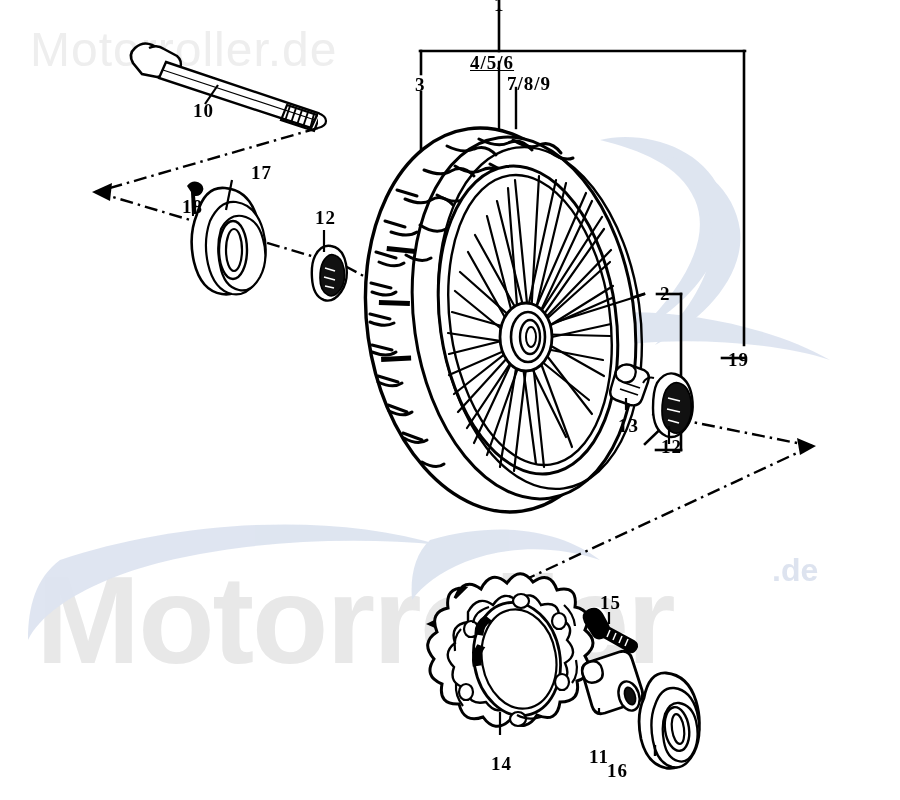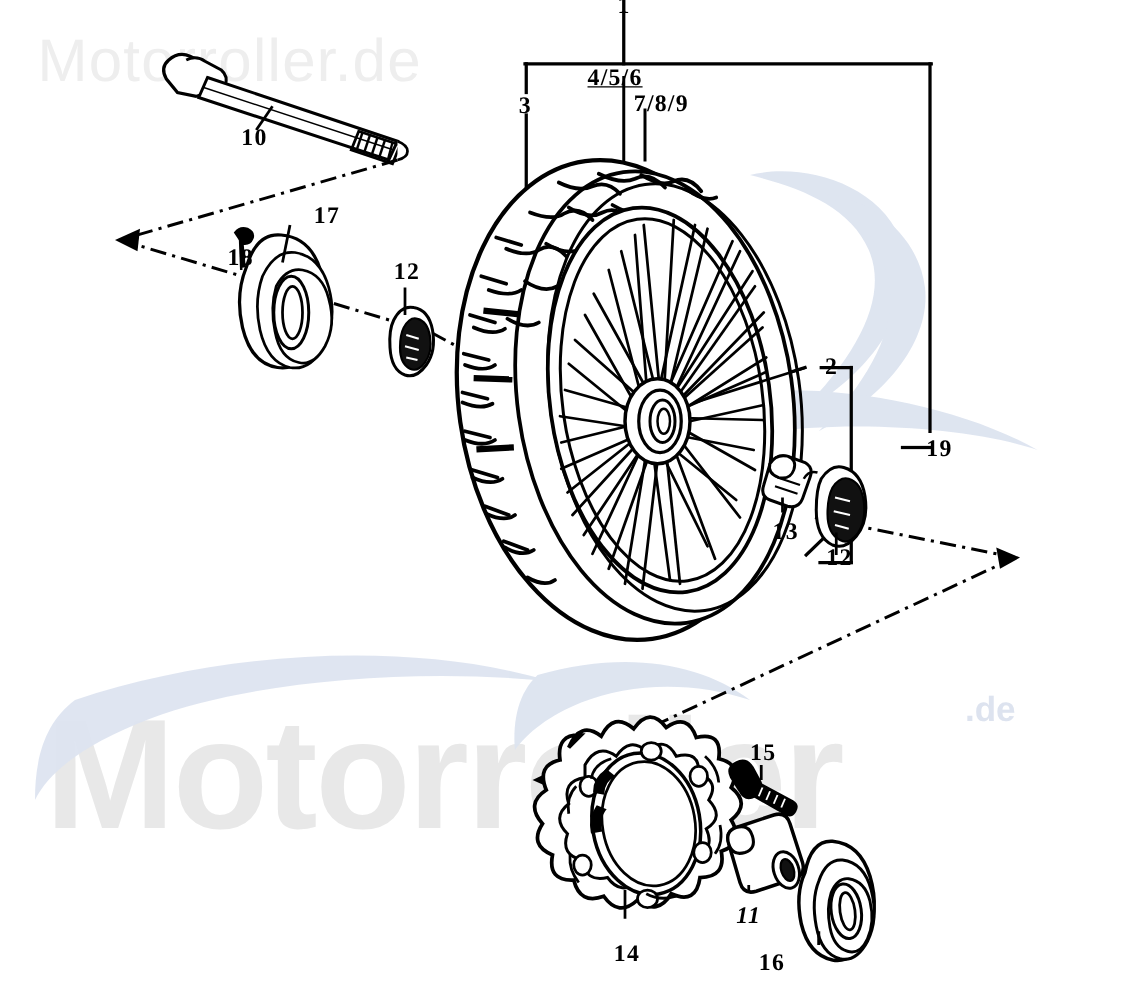--- a/index.html
+++ b/index.html
@@ -17,21 +17,21 @@
   }
   .wm-bot{
     position:absolute;left:36px;top:548px;
     font-family:"Liberation Sans", sans-serif;
     font-weight:bold;font-size:125px;letter-spacing:-2px;
     color:#e8e8e8;white-space:nowrap;user-select:none;
   }
   .wm-de{
     position:absolute;left:772px;top:552px;
     font-family:"Liberation Sans", sans-serif;
-    font-weight:bold;font-size:28px;color:#dde3ef;
+    font-weight:bold;font-size:32px;color:#dde3ef;
     white-space:nowrap;user-select:none;
   }
   .lbl{
     position:absolute;
     font-family:"Liberation Serif", serif;
     font-weight:bold;font-size:19px;color:#000;
     letter-spacing:1px;white-space:nowrap;user-select:none;
   }
 </style>
 </head>
@@ -350,24 +350,24 @@
     </g>
 
   </svg>
 
   <div class="lbl" style="left:494px;top:-6px;">1</div>
   <div class="lbl" style="left:660px;top:283px;">2</div>
   <div class="lbl" style="left:415px;top:74px;">3</div>
   <div class="lbl" style="left:470px;top:52px;text-decoration:underline;">4/5/6</div>
   <div class="lbl" style="left:507px;top:73px;">7/8/9</div>
   <div class="lbl" style="left:193px;top:100px;font-family:Liberation Serif, serif;">10</div>
-  <div class="lbl" style="left:589px;top:722px;font-style:italic;">11</div>
+  <div class="lbl" style="left:589px;top:746px;">11</div>
   <div class="lbl" style="left:315px;top:207px;">12</div>
   <div class="lbl" style="left:661px;top:436px;">12</div>
   <div class="lbl" style="left:618px;top:415px;">13</div>
   <div class="lbl" style="left:491px;top:753px;">14</div>
   <div class="lbl" style="left:600px;top:592px;">15</div>
   <div class="lbl" style="left:607px;top:760px;text-align:center;">16</div>
   <div class="lbl" style="left:226px;top:162px;margin-left:25px;">17</div>
   <div class="lbl" style="left:182px;top:196px;">18</div>
-  <div class="lbl" style="left:728px;top:349px;margin-left:13px;">19</div>
+  <div class="lbl" style="left:728px;top:349px;">19</div>
 
 </div>
 
 </body></html>

